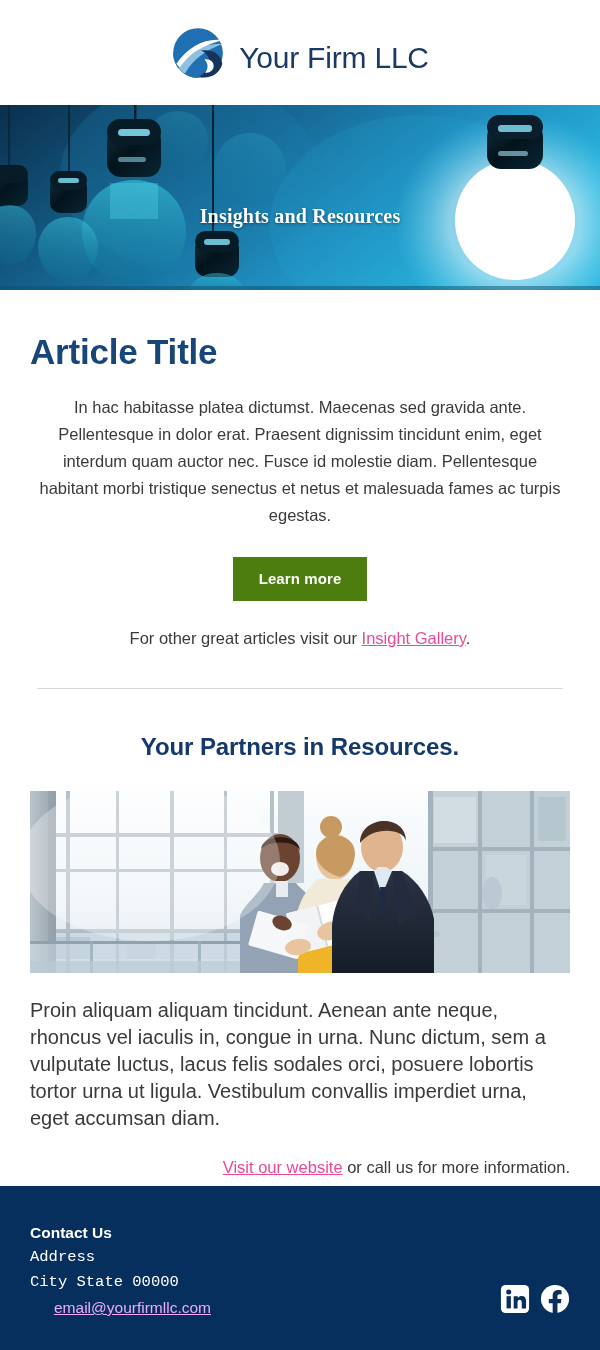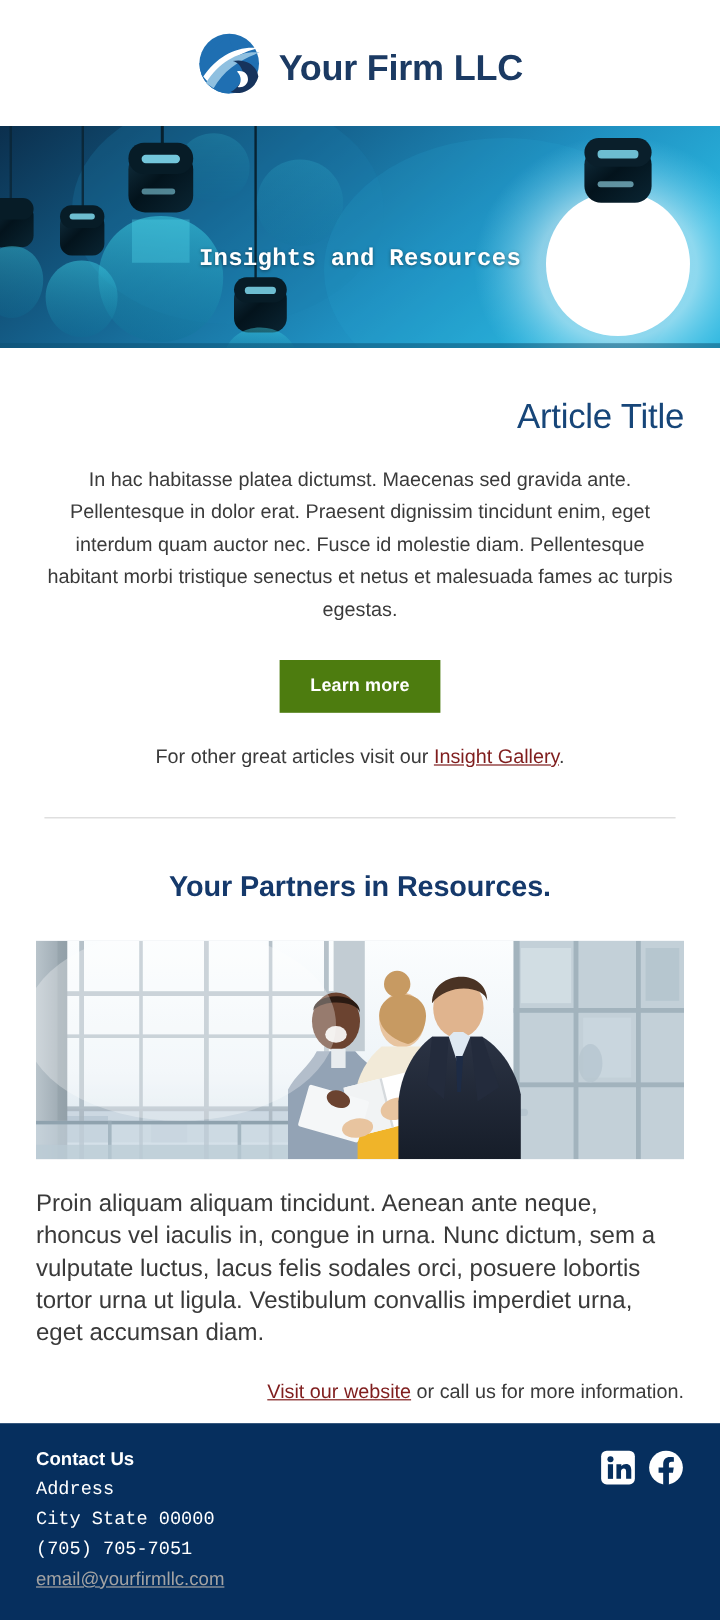--- a/index.html
+++ b/index.html
@@ -30,54 +30,54 @@
   .logo-lockup {
     display: flex;
     align-items: center;
     gap: 14px;
   }
   .logo-mark { width: 54px; height: 54px; display: block; }
   .logo-wordmark {
     font-size: 30px;
     color: #1b3a63;
     letter-spacing: -0.2px;
-    font-weight: 700;
+    font-weight: 400;
     white-space: nowrap;
     margin-top: 10px;
   }
 
   
   .hero {
     position: relative;
     width: 600px;
     height: 185px;
     overflow: hidden;
     background: #0d3f63;
   }
   .hero svg { position: absolute; inset: 0; width: 600px; height: 185px; display: block; }
   .hero-title {
     position: absolute;
     left: 0; right: 0;
     top: 100px;
     text-align: center;
-    font-family: Liberation Mono, monospace;
+    font-family: Liberation Serif, serif;
     font-weight: 700;
     font-size: 20px;
     color: #ffffff;
     letter-spacing: 0.2px;
     text-shadow: 0 1px 3px rgba(0,0,0,.45);
   }
 
   
   .content { padding: 0 30px; }
 
   .article-title {
-    text-align: right;
-    font-size: 29px;
-    font-weight: 400;
+    text-align: left;
+    font-size: 35px;
+    font-weight: 700;
     color: #174679;
     letter-spacing: -0.2px;
     margin-top: 42px;
   }
   .article-body {
     text-align: center;
     font-size: 16.5px;
     line-height: 27px;
     color: #3a3a3a;
     margin-top: 22px;
@@ -98,21 +98,21 @@
     font-family: "Liberation Sans", sans-serif;
   }
 
   .gallery-line {
     text-align: center;
     font-size: 16.5px;
     color: #3a3a3a;
     margin-top: 28px;
   }
   a.link {
-    color: #7f1d1d;
+    color: #ec4899;
   }
 
   .divider {
     height: 1px;
     background: #d8d8d8;
     margin: 40px 7px 0 7px;
   }
 
   .section-title {
     text-align: center;
@@ -153,43 +153,44 @@
     position: absolute;
     left: 0; bottom: 0;
     width: 600px;
     height: 164px;
     background: #062f5e;
     padding: 22px 30px 0 30px;
   }
   .footer-inner {
     display: flex;
     justify-content: space-between;
-    align-items: flex-start;
+    align-items: flex-end;
     height: 112px;
   }
   .contact-block { color: #ffffff; }
   .contact-heading {
     font-size: 15.5px;
     font-weight: 700;
     color: #ffffff;
     margin-bottom: 3px;
   }
   .contact-line {
     font-size: 15.5px;
     line-height: 25px;
     color: #ffffff;
     font-weight: 400;
     font-family: Liberation Mono, monospace;
   }
   a.contact-email {
     font-size: 15.5px;
     line-height: 25px;
-    color: #a3a3a3;
+    color: #f0abfc;
     text-decoration: underline;
     display: inline-block;
+    margin-left: 24px;
   }
   .socials {
     display: flex;
     align-items: center;
     gap: 10px;
     padding-bottom: 6px;
   }
   .social-icon { width: 30px; height: 30px; display: block; }
 </style>
 </head>
@@ -409,21 +410,20 @@
       <a class="link" href="#">Visit our website</a><span> or call us for more information.</span>
     </p>
   </div>
 
   <div class="footer">
     <div class="footer-inner">
       <div class="contact-block">
         <div class="contact-heading">Contact Us</div>
         <div class="contact-line">Address</div>
         <div class="contact-line">City State 00000</div>
-        <div class="contact-line">(705) 705-7051</div>
         <a class="contact-email" href="#">email@yourfirmllc.com</a>
       </div>
 
       <div class="socials">
         <a href="#">
           <svg class="social-icon" viewBox="0 0 32 32">
             <rect x="1" y="1" width="30" height="30" rx="5" fill="#ffffff"></rect>
             <rect x="7" y="13" width="4.6" height="13" fill="#062f5e"></rect>
             <circle cx="9.3" cy="8.6" r="2.7" fill="#062f5e"></circle>
             <path d="M14.6 13 h4.4 v1.9 c.9-1.5 2.5-2.2 4.2-2.2 3 0 4.6 1.9 4.6 5.4 V26 h-4.6 v-6.6 c0-1.7-.6-2.7-2.1-2.7-1.3 0-2 .9-2.3 1.8-.1.3-.1.8-.1 1.2V26 h-4.1 Z" fill="#062f5e"></path>

